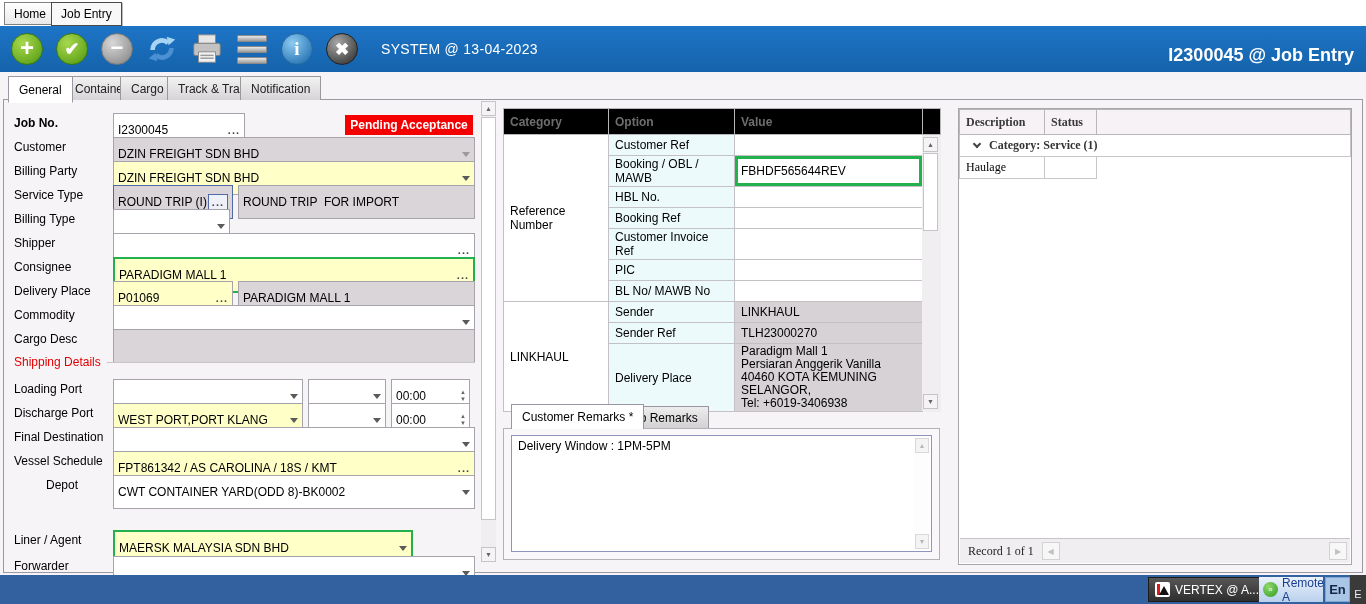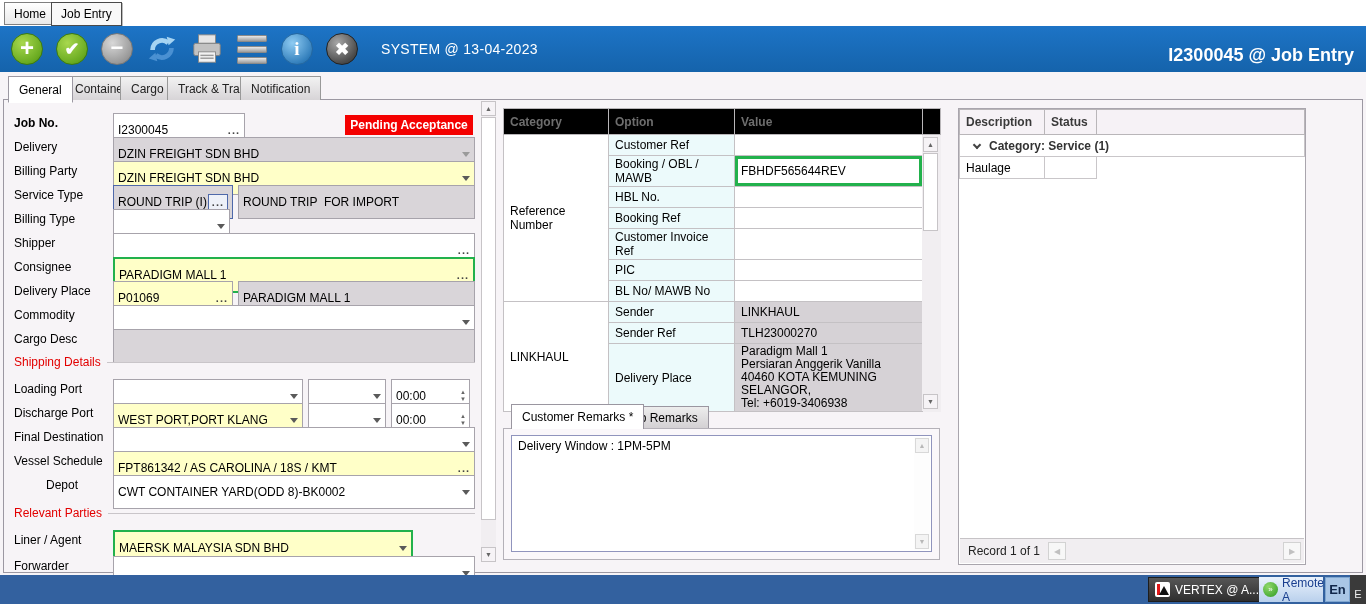--- a/index.html
+++ b/index.html
@@ -90,21 +90,21 @@
   .rm-tab { position:absolute; height:23px; font-size:12px; display:flex; align-items:center; padding:0 10px;
             background:linear-gradient(#ededed,#d2cfd2); border:1px solid #9a96a0; border-bottom:none; cursor:pointer; }
   .rm-tab.active { background:#fff; height:25px; z-index:3; }
   .remarks-box { position:absolute; left:503px; top:356px; width:437px; height:132px; border:1px solid #b4b1b8; background:#faf7fa; }
   .remarks-text { position:absolute; left:7px; top:6px; right:7px; bottom:7px; background:#fff; border:1px solid #9094bd;
                   font-size:12px; padding:3px 6px; color:#000; }
   .rm-sb { position:absolute; right:1px; top:1px; bottom:1px; width:16px; background:#fdfdfd; }
   .rm-sb .sb-btn { width:14px; left:1px; background:#f4f4f4; color:#b8b8b8; border-color:#d8d8d8; }
 
   
-  .rightpanel { position:absolute; left:958px; top:36px; width:348px; height:457px; background:#ffffff; border:1px solid #a9a5ad; }
+  .rightpanel { position:absolute; left:958px; top:36px; width:394px; height:457px; background:#ffffff; border:1px solid #a9a5ad;font-family:Liberation Serif, serif; }
   table.status { border-collapse:collapse; width:100%; table-layout:fixed; }
   table.status th { background:#f6f2f6; color:#3a3a3a; font-weight:bold; font-size:12px; text-align:left;
                     border:1px solid #b9b6b9; height:25px; padding:0 6px; }
   table.status th.empty, table.status td.empty { border-top:none; border-right:none; border-bottom:none; background:#fff; }
   table.status th.empty { border:1px solid #b9b6b9; background:#f6f2f6; }
   tr.group-row td { background:#d0cdd0; font-weight:bold; color:#333; font-size:12px; height:23px;
                     border:1px solid #b9b6b9; padding:0 4px; }
   table.status td { border:1px solid #c9c6c9; font-size:12px; height:22px; padding:0 6px; background:#fff; }
   .chev { display:inline-block; width:6px; height:6px; border-left:2px solid #444; border-bottom:2px solid #444;
           transform:rotate(-45deg); margin:0 9px 2px 8px; }
@@ -207,21 +207,21 @@
     <div class="pagetab" style="left:167px;">Track &amp; Trace</div>
     <div class="pagetab" style="left:240px;">Notification</div>
 
     <div class="flabel bold" style="top:41px;">Job No.</div>
     <div class="field" style="left:113px; top:41px; width:132px;">
       <span>I2300045</span>
       <span class="dots">...</span>
     </div>
     <div class="badge">Pending Acceptance</div>
 
-    <div class="flabel" style="top:65px;">Delivery</div>
+    <div class="flabel" style="top:65px;">Customer</div>
     <div class="field grey" style="left:113px; top:65px; width:362px;">
       <span>DZIN FREIGHT SDN BHD</span>
       <span class="ddarrow dim"></span>
     </div>
 
     <div class="flabel" style="top:89px;">Billing Party</div>
     <div class="field yellow" style="left:113px; top:89px; width:362px;">
       <span>DZIN FREIGHT SDN BHD</span>
       <span class="ddarrow"></span>
     </div>
@@ -314,23 +314,20 @@
       <span>FPT861342 / AS CAROLINA / 18S / KMT</span>
       <span class="dots">...</span>
     </div>
 
     <div class="flabel" style="top:403px;margin-left:32px;">Depot</div>
     <div class="field" style="left:113px; top:403px; width:362px;">
       <span>CWT CONTAINER YARD(ODD 8)-BK0002</span>
       <span class="ddarrow"></span>
     </div>
 
-    <div class="sect" style="top:434px;">
-      <span>Relevant Parties</span>
-    </div>
 
     <div class="flabel" style="top:458px;">Liner / Agent</div>
     <div class="field yellow greenbrd" style="left:113px; top:458px; width:300px;">
       <span>MAERSK MALAYSIA SDN BHD</span>
       <span class="ddarrow"></span>
     </div>
 
     <div class="flabel" style="top:484px;">Forwarder</div>
     <div class="field" style="left:113px; top:484px; width:362px; height:17px; border-bottom:none;">
       <span></span>

